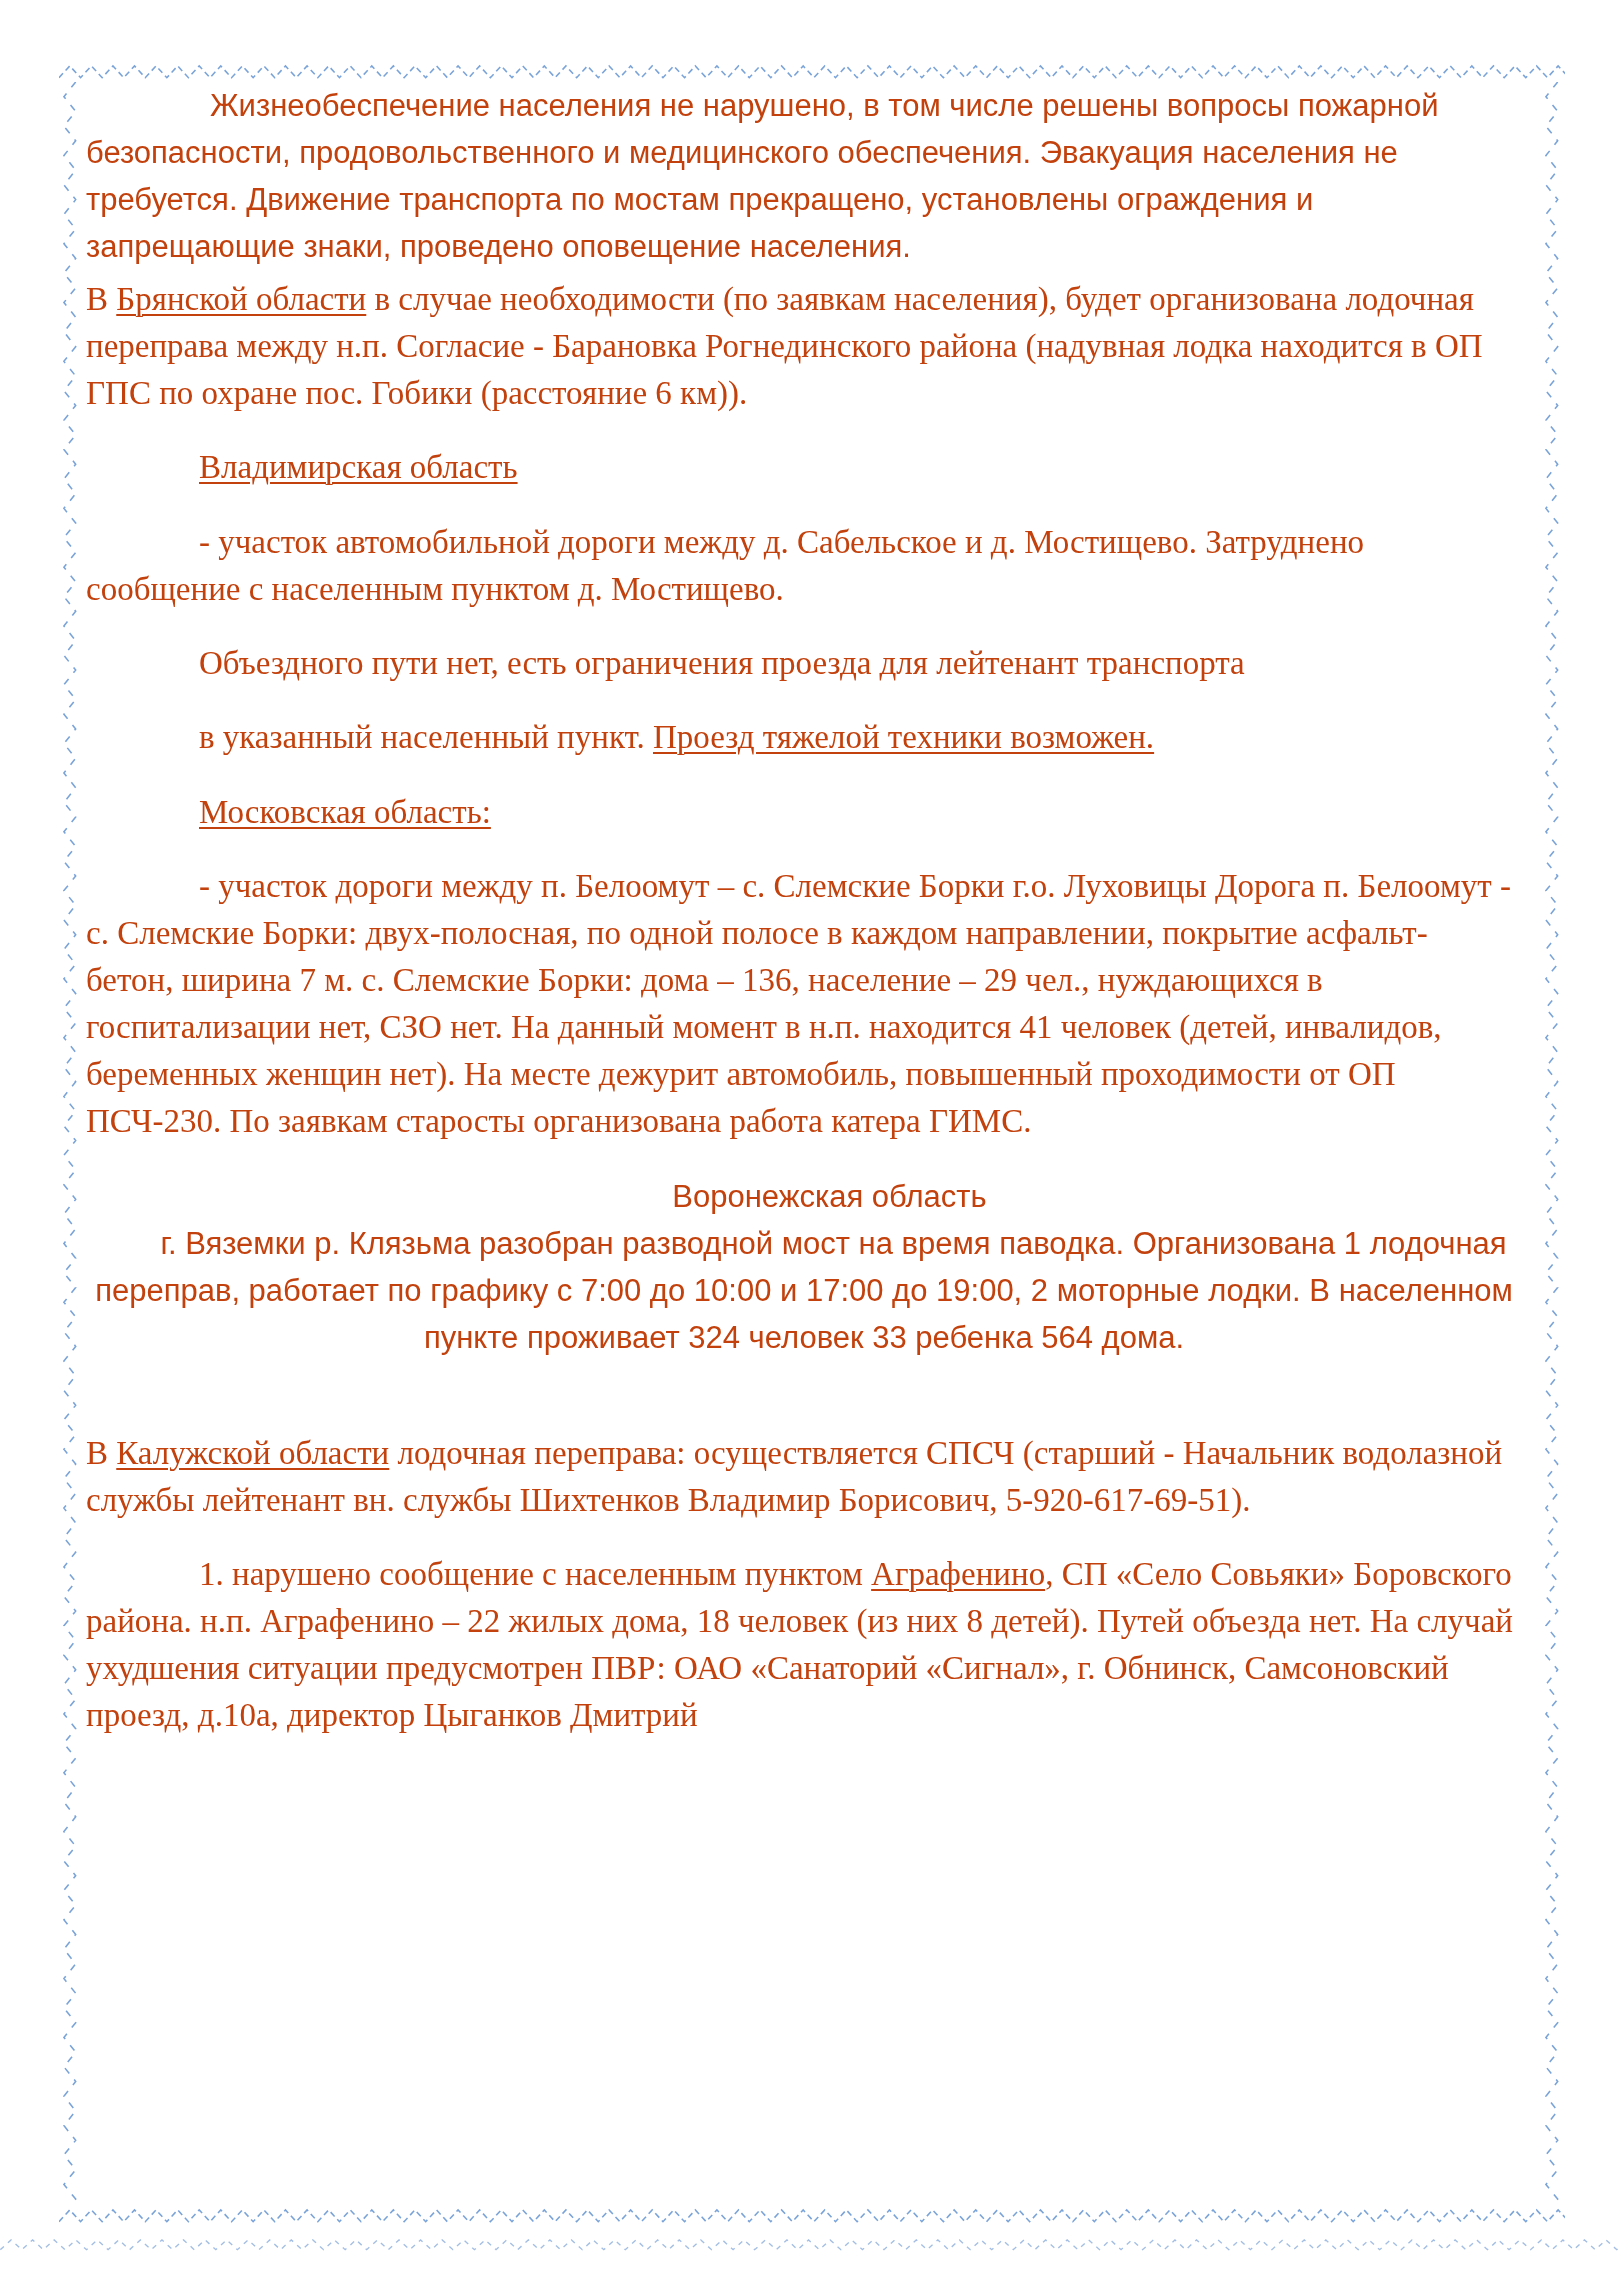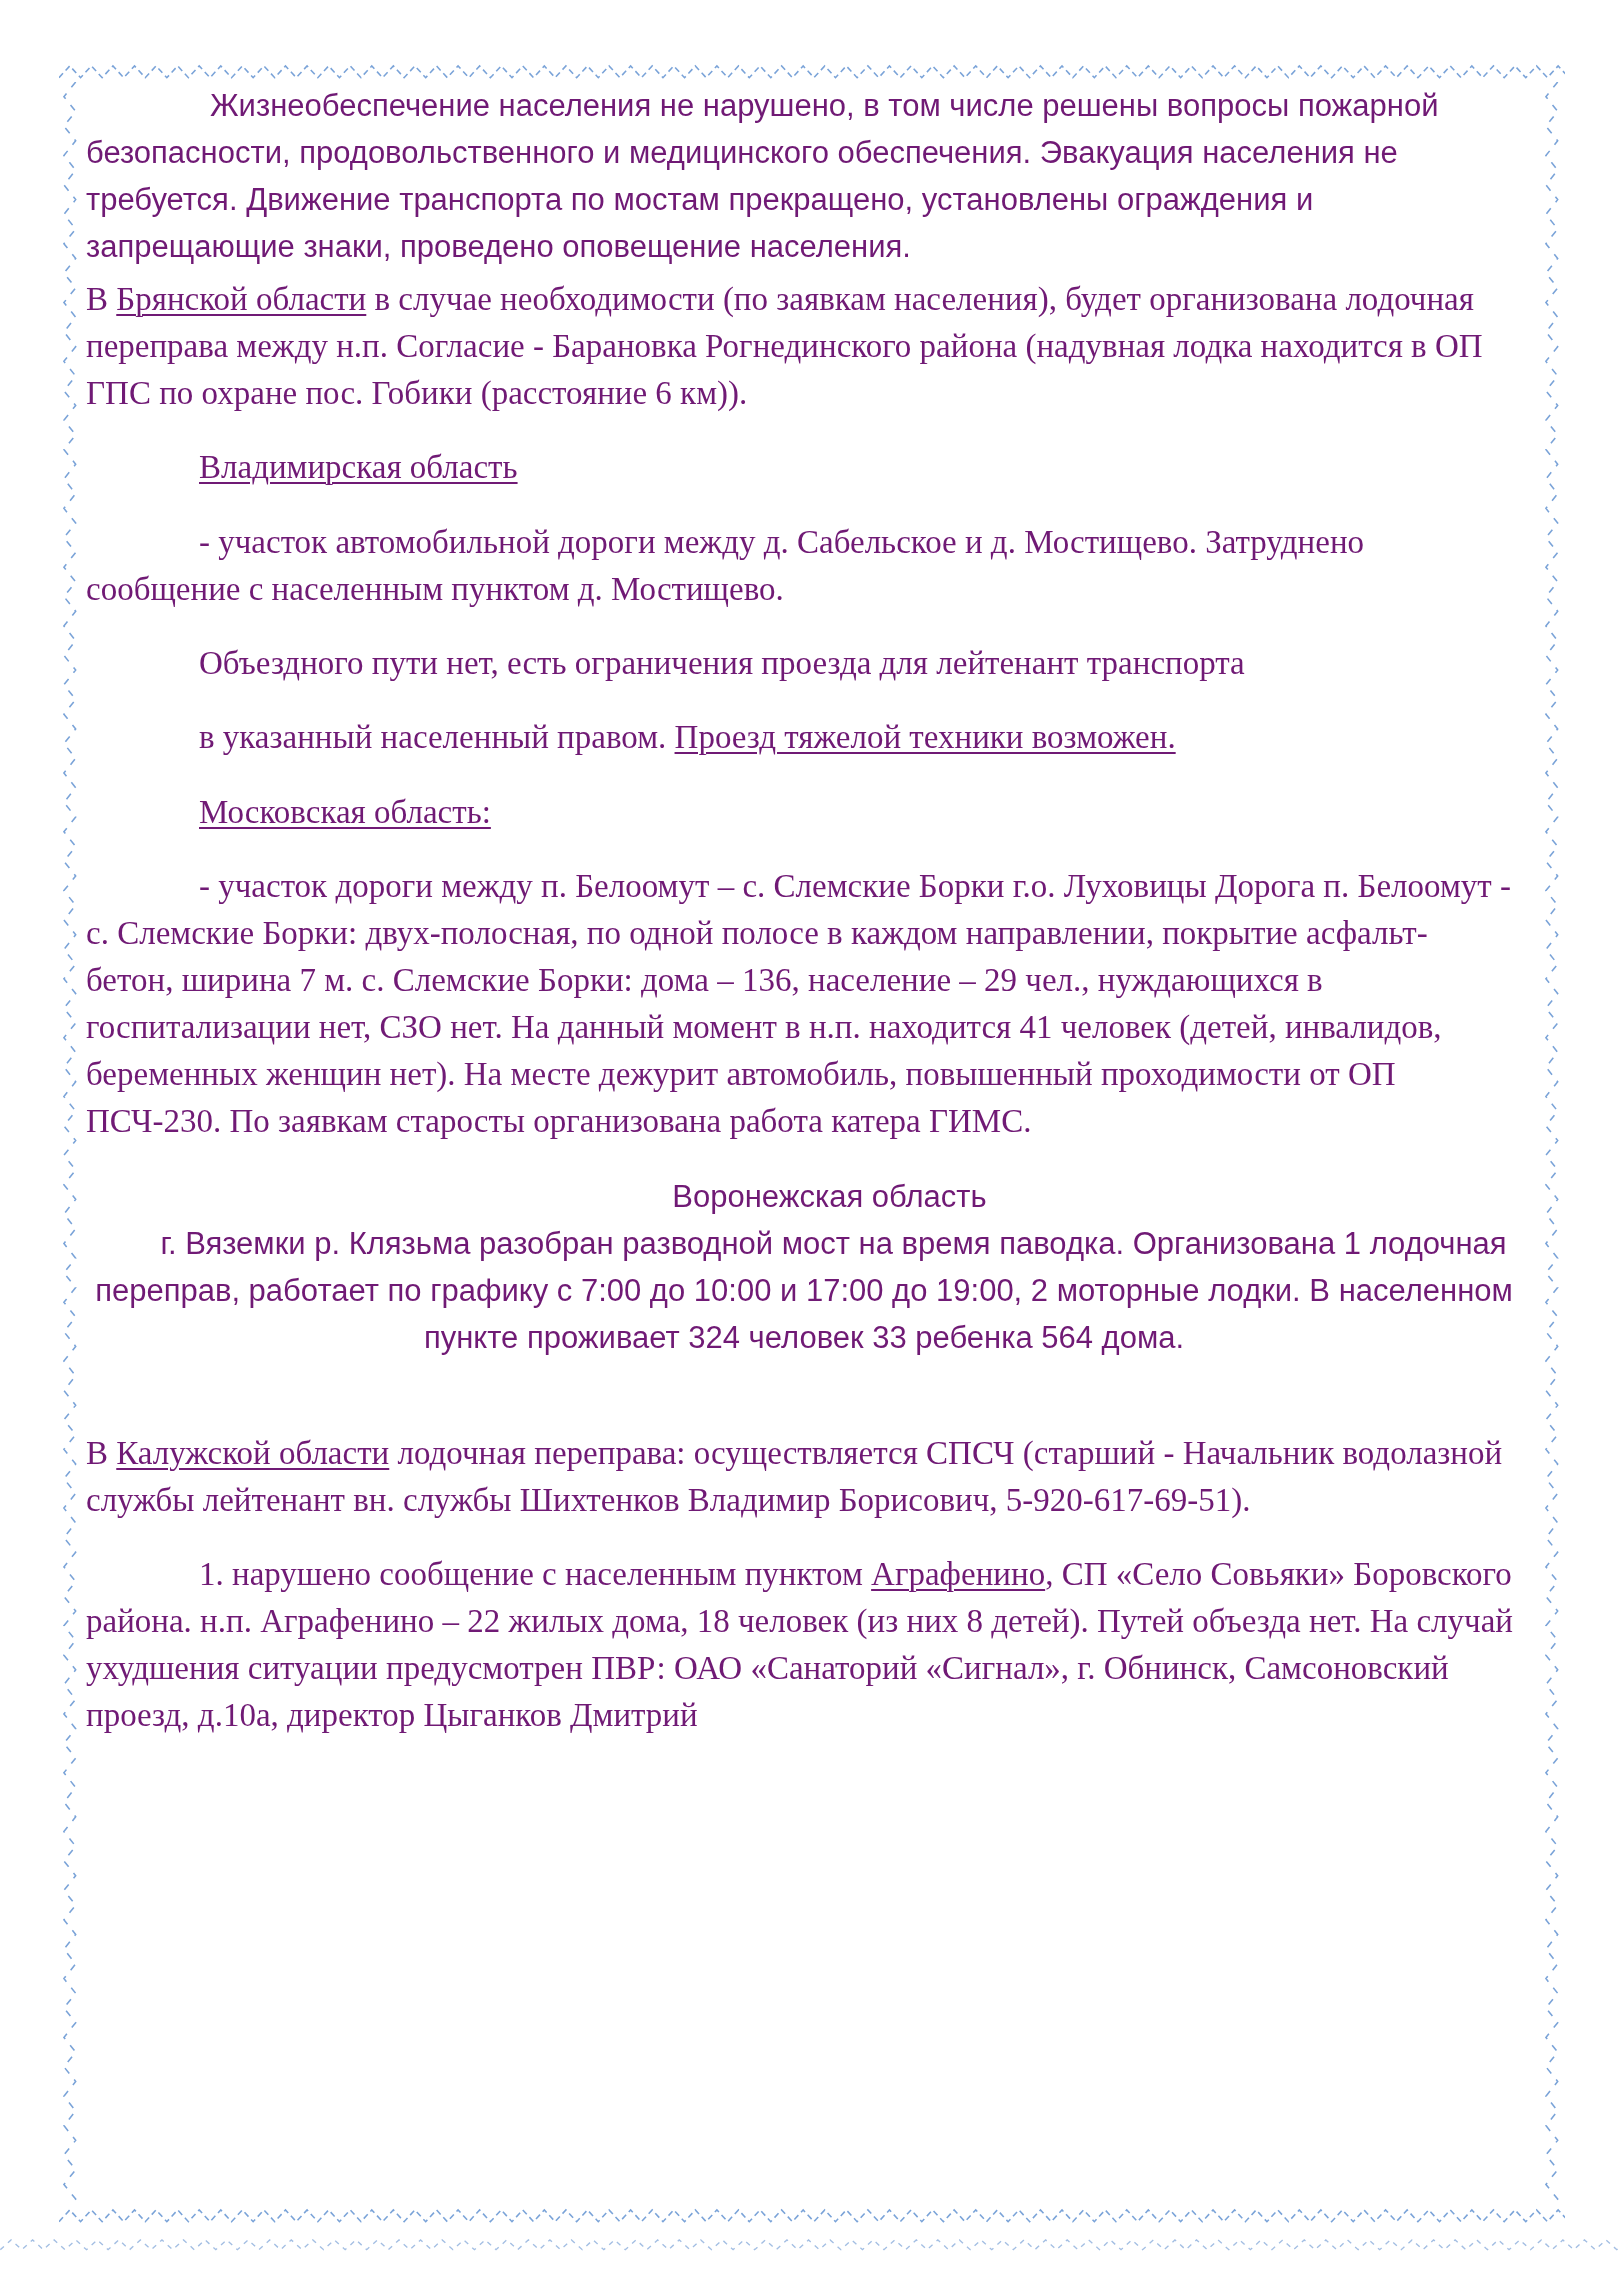--- a/index.html
+++ b/index.html
@@ -10,21 +10,21 @@
     background: #ffffff;
     overflow: hidden;
   }
   .content {
     position: absolute;
     left: 86px;
     top: 82px;
     width: 1428px;
     color: #000000;
   }
-  .para { margin: 0; color: #701a75; text-align: left; }
+  .para { margin: 0; color: #c2410c; text-align: left; }
   .f-sans  { font-family: "Liberation Sans", sans-serif; font-size: 31px; line-height: 47px; }
   .f-serif { font-family: "Liberation Serif", serif;     font-size: 33px; line-height: 47px; }
   .align-justify { text-align: justify; }
   .indent-none  { text-indent: 0; }
   .indent-serif { text-indent: 113px; margin-top: 24px; }
   .indent-sm    { text-indent: 59px; text-align: center; }
   .indent-xl    { text-indent: 124px; }
   .gap-none   { margin-bottom: 0; }
   .gap-tight  { margin-bottom: 5.9px; }
   .gap-normal { margin-bottom: 27.4px; }
@@ -56,21 +56,21 @@
       </svg></div>
   <div class="border-strip" id="border-echo"><svg width="1621" height="19.6" viewBox="0 0 1654 20">
         <path d="M0 15 L11 5 L22 15 L33 5 L44 15 L55 5 L66 15 L77 5 L88 15 L99 5 L110 15 L121 5 L132 15 L143 5 L154 15 L165 5 L176 15 L187 5 L198 15 L209 5 L220 15 L231 5 L242 15 L253 5 L264 15 L275 5 L286 15 L297 5 L308 15 L319 5 L330 15 L341 5 L352 15 L363 5 L374 15 L385 5 L396 15 L407 5 L418 15 L429 5 L440 15 L451 5 L462 15 L473 5 L484 15 L495 5 L506 15 L517 5 L528 15 L539 5 L550 15 L561 5 L572 15 L583 5 L594 15 L605 5 L616 15 L627 5 L638 15 L649 5 L660 15 L671 5 L682 15 L693 5 L704 15 L715 5 L726 15 L737 5 L748 15 L759 5 L770 15 L781 5 L792 15 L803 5 L814 15 L825 5 L836 15 L847 5 L858 15 L869 5 L880 15 L891 5 L902 15 L913 5 L924 15 L935 5 L946 15 L957 5 L968 15 L979 5 L990 15 L1001 5 L1012 15 L1023 5 L1034 15 L1045 5 L1056 15 L1067 5 L1078 15 L1089 5 L1100 15 L1111 5 L1122 15 L1133 5 L1144 15 L1155 5 L1166 15 L1177 5 L1188 15 L1199 5 L1210 15 L1221 5 L1232 15 L1243 5 L1254 15 L1265 5 L1276 15 L1287 5 L1298 15 L1309 5 L1320 15 L1331 5 L1342 15 L1353 5 L1364 15 L1375 5 L1386 15 L1397 5 L1408 15 L1419 5 L1430 15 L1441 5 L1452 15 L1463 5 L1474 15 L1485 5 L1496 15 L1507 5 L1518 15 L1529 5 L1540 15 L1551 5 L1562 15 L1573 5 L1584 15 L1595 5 L1606 15 L1617 5 L1628 15 L1639 5 L1650 15 L1661 5" fill="none" stroke="#93b3de" stroke-width="1.4" stroke-dasharray="5 5.5"></path>
       </svg></div>
   <main class="content">
       <p class="para f-sans indent-xl gap-tight"><span>Жизнеобеспечение населения не нарушено, в том числе решены вопросы пожарной безопасности, продовольственного и медицинского обеспечения. Эвакуация населения не требуется. Движение транспорта по мостам прекращено, установлены ограждения и запрещающие знаки, проведено оповещение населения.</span></p>
       <p class="para f-serif indent-none gap-normal"><span>В </span><span class="u">Брянской области</span><span> в случае необходимости (по заявкам населения), будет организована лодочная переправа между н.п. Согласие - Барановка Рогнединского района (надувная лодка находится в ОП ГПС по охране пос. Гобики (расстояние 6 км)).</span></p>
       <p class="para f-serif indent-serif gap-normal"><span class="u">Владимирская область</span></p>
       <p class="para f-serif indent-serif gap-normal"><span>- участок автомобильной дороги между д. Сабельское и д. Мостищево. Затруднено сообщение с населенным пунктом д. Мостищево.</span></p>
       <p class="para f-serif indent-serif gap-normal"><span>Объездного пути нет, есть ограничения проезда для лейтенант транспорта</span></p>
-      <p class="para f-serif indent-serif gap-normal"><span>в указанный населенный правом. </span><span class="u">Проезд тяжелой техники возможен.</span></p>
+      <p class="para f-serif indent-serif gap-normal"><span>в указанный населенный пункт. </span><span class="u">Проезд тяжелой техники возможен.</span></p>
       <p class="para f-serif indent-serif gap-normal"><span class="u">Московская область:</span></p>
       <p class="para f-serif indent-serif gap-normal"><span>- участок дороги между п. Белоомут – с. Слемские Борки г.о. Луховицы Дорога п. Белоомут - с. Слемские Борки: двух-полосная, по одной полосе в каждом направлении, покрытие асфальт-бетон, ширина 7 м. с. Слемские Борки: дома – 136, население – 29 чел., нуждающихся в госпитализации нет, СЗО нет. На данный момент в н.п. находится 41 человек (детей, инвалидов, беременных женщин нет). На месте дежурит автомобиль, повышенный проходимости от ОП ПСЧ-230. По заявкам старосты организована работа катера ГИМС.</span></p>
       <p class="para f-sans indent-sm gap-none"><span>Воронежская область</span></p>
       <p class="para f-sans indent-sm gap-xl align-justify"><span>г. Вяземки р. Клязьма разобран  разводной мост на время паводка. Организована 1 лодочная переправ, работает по графику с 7:00 до 10:00 и 17:00 до 19:00, 2 моторные лодки. В населенном пункте проживает 324 человек 33 ребенка 564 дома.</span></p>
       <p class="para f-serif indent-none gap-normal"><span>В </span><span class="u">Калужской области</span><span> лодочная переправа: осуществляется СПСЧ (старший - Начальник водолазной службы лейтенант вн. службы Шихтенков Владимир Борисович, 5-920-617-69-51).</span></p>
       <p class="para f-serif indent-serif gap-none"><span>1. нарушено сообщение с населенным пунктом </span><span class="u">Аграфенино</span><span>, СП «Село Совьяки» Боровского района. н.п. Аграфенино – 22 жилых дома, 18 человек (из них 8 детей). Путей объезда нет. На случай ухудшения ситуации предусмотрен ПВР: ОАО «Санаторий «Сигнал», г. Обнинск, Самсоновский проезд, д.10а, директор Цыганков Дмитрий</span></p>
     </main>
 </div>
 
 

